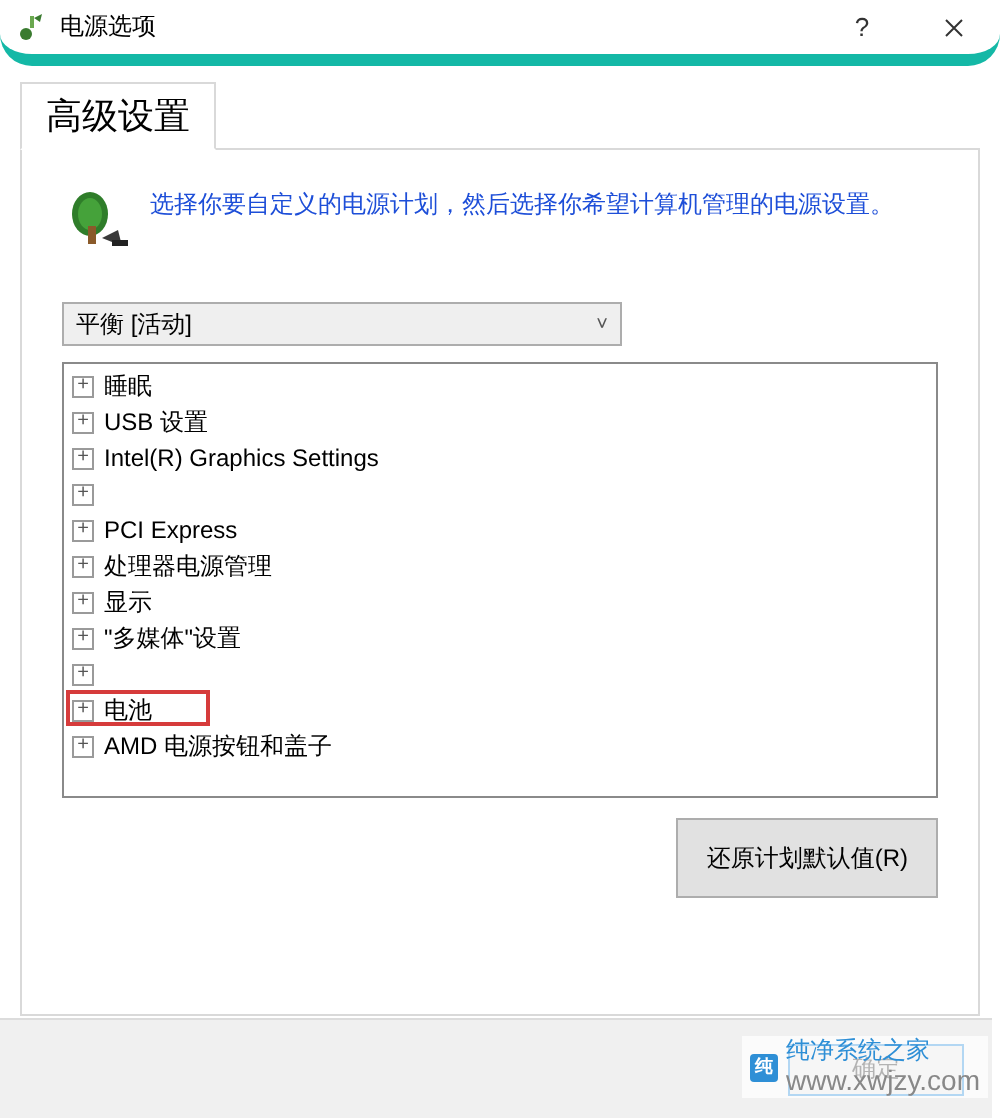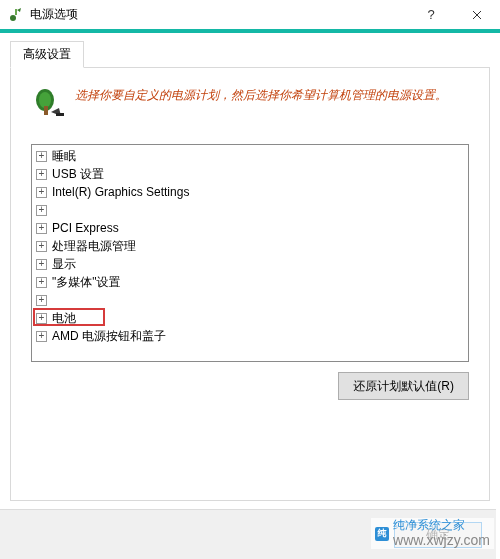--- a/index.html
+++ b/index.html
@@ -12,21 +12,22 @@
     height: 559px;
     overflow: hidden;
     position: relative;
   }
   .titlebar {
     height: 33px;
     display: flex;
     align-items: center;
     padding: 0 0 0 8px;
     background: #fff;
-    border-bottom: 4px solid #14b8a6;
+    border-bottom: 6px solid #14b8a6;
+    border-radius: 16px;
   }
   .titlebar-icon {
     width: 16px; height: 16px;
     margin-right: 6px;
     display: inline-flex;
   }
   .titlebar-title {
     flex: 1;
     font-size: 12px;
     color: #000;
@@ -47,21 +48,21 @@
   .tabstrip {
     padding: 8px 10px 0 10px;
     position: relative;
   }
   .tab {
     display: inline-block;
     border: 1px solid #d9d9d9;
     border-bottom: 1px solid #fff;
     background: #fff;
     padding: 4px 12px 4px 12px;
-    font-size: 12px;
+    font-size: 18px;
     position: relative;
     z-index: 2;
   }
   .tab-panel-border {
     border: 1px solid #d9d9d9;
     margin-top: -1px;
     padding: 18px 20px 14px 20px;
     position: relative;
     z-index: 1;
     height: 434px;
@@ -70,22 +71,21 @@
     display: flex;
     gap: 10px;
     margin-bottom: 24px;
   }
   .intro-icon {
     width: 34px; height: 34px; flex: 0 0 34px;
   }
   .intro-text {
     font-size: 12px;
     line-height: 1.55;
-    color: #c2410c;
-    font-style: italic;
+    color: #1d4ed8;
   }
   .plan-select {
     width: 280px;
     height: 22px;
     border: 1px solid #adadad;
     background: #efefef;
     display: flex;
     align-items: center;
     padding: 0 6px;
     justify-content: space-between;
@@ -129,21 +129,21 @@
     position: absolute;
     border: 2px solid #d63b3b;
     pointer-events: none;
   }
   .restore-row {
     display: flex;
     justify-content: flex-end;
     margin-top: 10px;
   }
   .btn {
-    height: 28px;
+    height: 40px;
     min-width: 88px;
     padding: 0 14px;
     border: 1px solid #adadad;
     background: #e1e1e1;
     font-size: 12px;
     display: inline-flex;
     align-items: center;
     justify-content: center;
     font-family: inherit;
   }
@@ -217,20 +217,24 @@
           <ellipse cx="14" cy="14" rx="9" ry="11" fill="#2f7d2a"></ellipse>
           <ellipse cx="14" cy="14" rx="6" ry="8" fill="#45a23a"></ellipse>
           <rect x="13" y="20" width="4" height="9" fill="#8a5a2a"></rect>
           <path d="M20 26 L30 30 L28 22 Z" fill="#3a3a3a"></path>
           <rect x="25" y="27" width="8" height="3" fill="#222"></rect>
         </svg>
       </div>
       <div class="intro-text">选择你要自定义的电源计划，然后选择你希望计算机管理的电源设置。</div>
     </div>
 
+    <div class="plan-select">
+      <span>平衡 [活动]</span>
+      <span class="chev">˅</span>
+    </div>
 
     <div class="tree-wrap" id="tree">
         <div class="tree-item">
           <span class="expander">+</span>
           <span>睡眠</span>
         </div>
         <div class="tree-item">
           <span class="expander">+</span>
           <span>USB 设置</span>
         </div>

